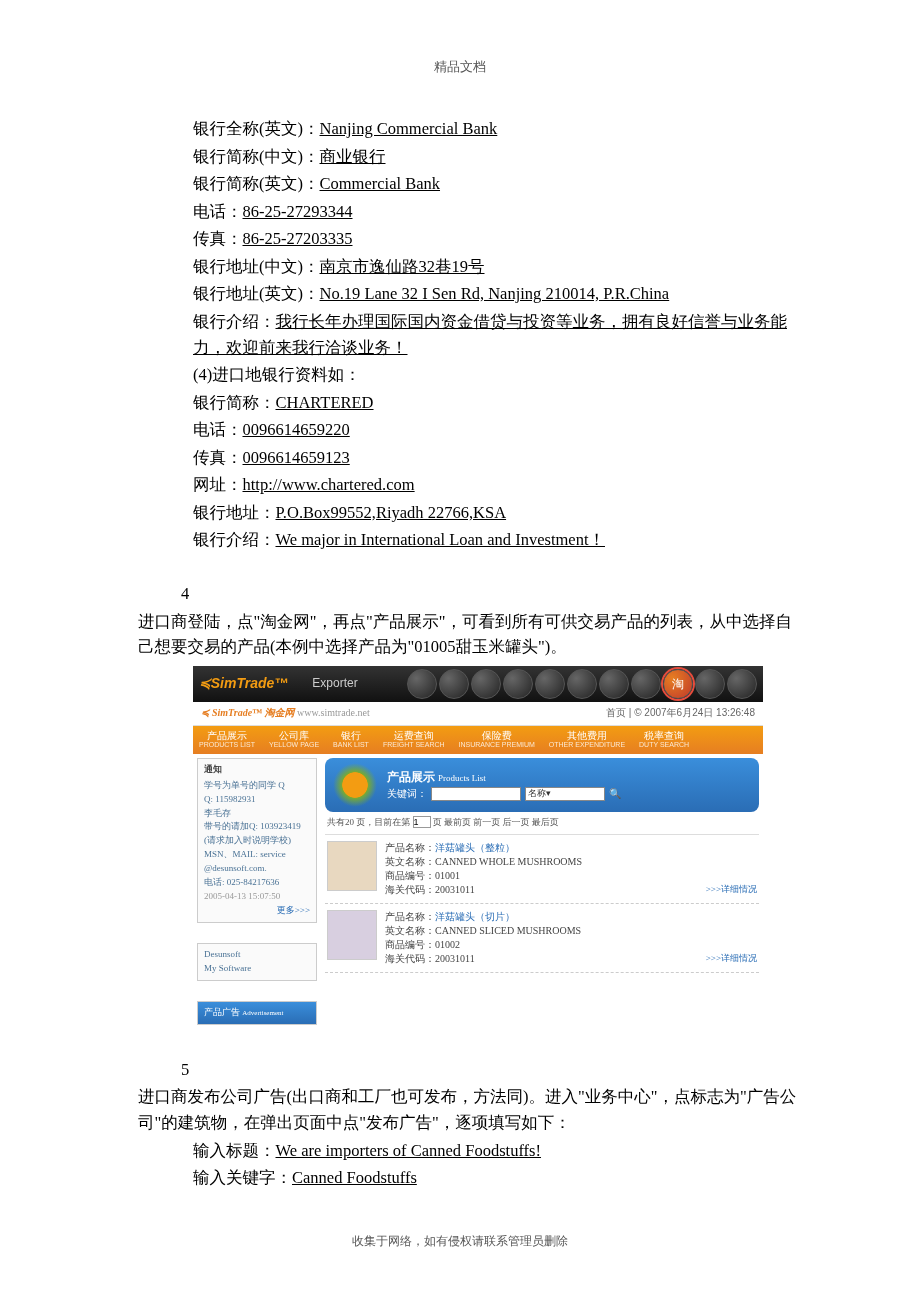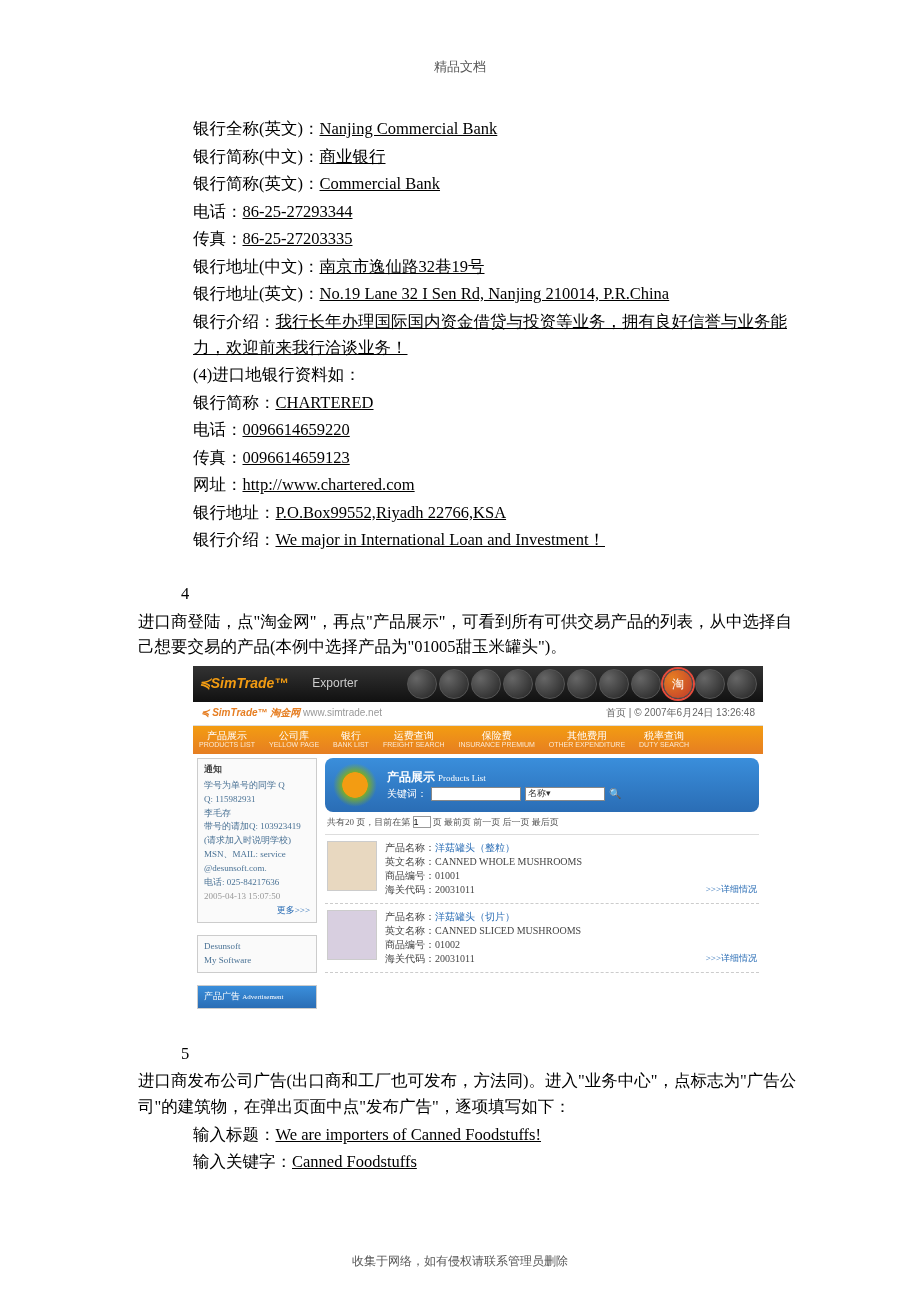--- a/index.html
+++ b/index.html
@@ -75,35 +75,35 @@
     }
     .st-sub {
       height: 24px; background: #fff;
       display: flex; align-items: center;
       padding: 0 8px; font-size: 10px;
       font-family: Arial, sans-serif;
       border-bottom: 1px solid #ddd;
       justify-content: space-between;
       color: #666;
     }
-    .st-sub .left { color: #e67e22; font-weight: bold; font-style: italic; }
+    .st-sub .left { color: #e67e22; font-weight: bold; font-style: italic; font-family: Liberation Serif, serif; }
     .st-menu {
       height: 28px;
       background: linear-gradient(#f39c12, #e67e22);
       display: flex; align-items: center;
       padding: 0 6px; gap: 14px;
       font-size: 10px; color: #fff;
       font-family: "SimSun", sans-serif;
     }
     .st-menu-item { text-align: center; line-height: 1.1; }
     .st-menu-item .en { font-size: 7px; opacity: .8; display: block; }
     .st-body { display: flex; background: #fff; }
     .st-side {
       width: 128px; padding: 4px;
-      display: flex; flex-direction: column; gap: 12px;
+      display: flex; flex-direction: column; gap: 20px;
       font-size: 9px; color: #4a7295;
     }
     .st-box { border: 1px solid #ccc; padding: 4px 6px; background: #fafafa; }
     .st-box .title { font-weight: bold; color: #444; margin-bottom: 2px; }
     .st-main { flex: 1; padding: 4px; }
     .st-banner {
       height: 54px;
       background: linear-gradient(#3a8edb, #2a6db5);
       border-radius: 8px;
       display: flex; align-items: center;
@@ -148,21 +148,21 @@
       border: 1px solid #ccc;
     }
     .st-thumb.b {
       background: #d8cfe0;
     }
     .st-info { font-size: 10px; color: #444; line-height: 1.4; flex: 1; }
     .st-info .name { color: #2a6db5; font-weight: normal; }
     .st-detail { font-size: 9px; color: #2a6db5; text-align: right; margin-top: 32px; }
     .footer-note {
       position: absolute;
-      bottom: 32px;
+      bottom: 52px;
       width: 100%;
       text-align: center;
       font-size: 12px;
       color: #555;
     }
   </style>
 </head>
 <body>
 
 <div class="header-title">精品文档</div>

